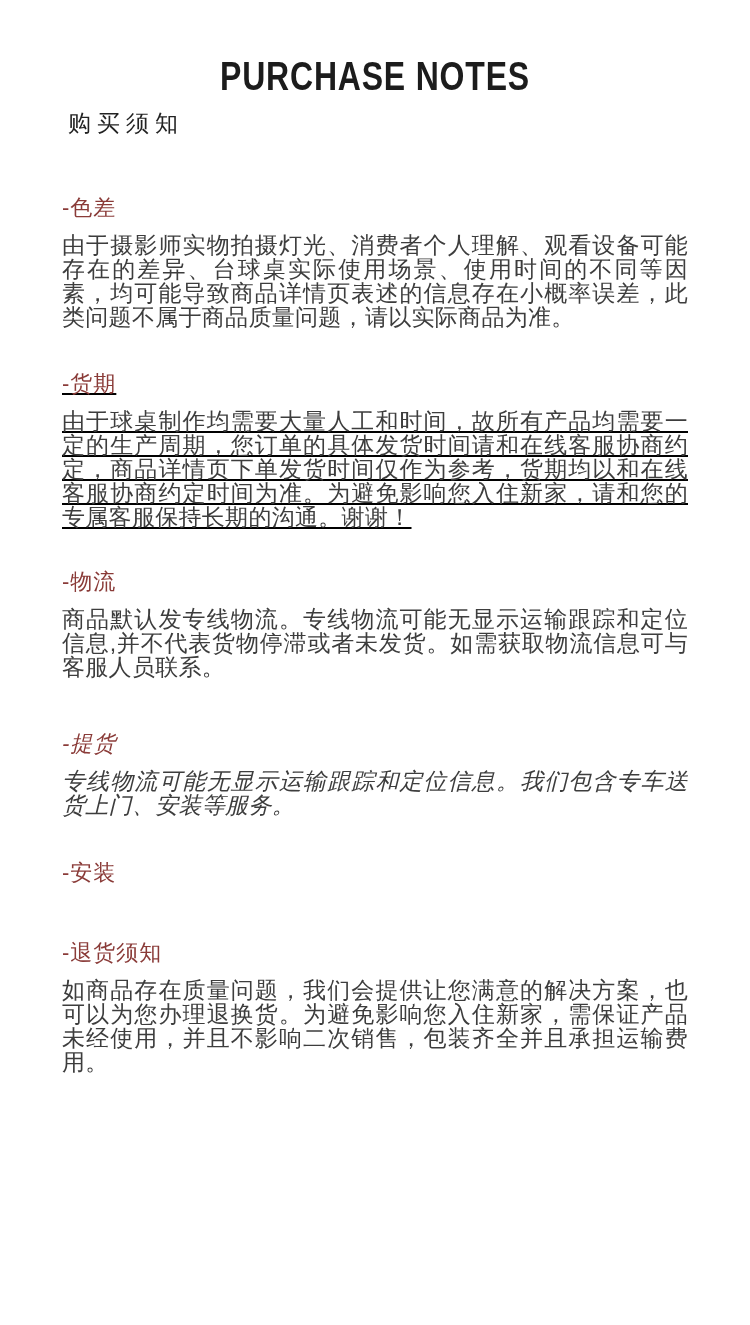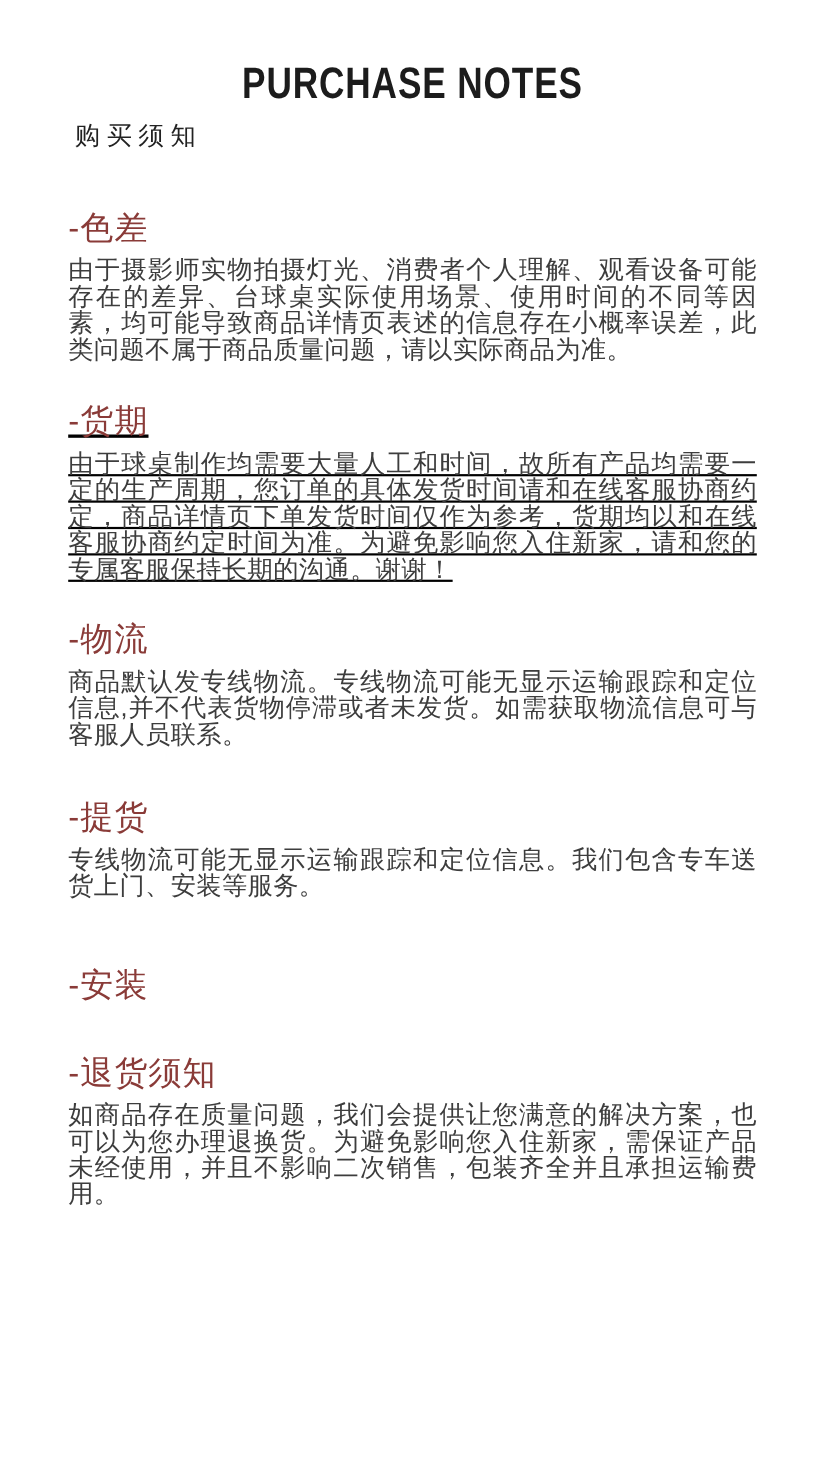--- a/index.html
+++ b/index.html
@@ -37,26 +37,26 @@
     font-size: 23px;
     line-height: 27px;
     letter-spacing: 6px;
     padding-left: 6px; 
     color: #222222;
   }
   section.note { margin: 0; }
   section.note:nth-of-type(1) { margin-top: 56px; }
   section.note:nth-of-type(2) { margin-top: 40px; text-decoration: underline; }
   section.note:nth-of-type(3) { margin-top: 38px; }
-  section.note:nth-of-type(4) { margin-top: 50px; }
-  section.note:nth-of-type(5) { margin-top: 64px; }
+  section.note:nth-of-type(4) { margin-top: 50px; font-style: italic; }
+  section.note:nth-of-type(5) { margin-top: 41px; }
   section.note:nth-of-type(6) { margin-top: 50px; }
   .note-heading {
     margin: 0 0 10px 0;
-    font-size: 30px;
+    font-size: 22px;
     line-height: 30px;
     font-weight: normal;
     letter-spacing: 1px;
     color: var(--heading-accent);
   }
   .note-body {
     margin: 0;
     font-size: 23px;
     line-height: 24px;
     letter-spacing: 0.3px;

